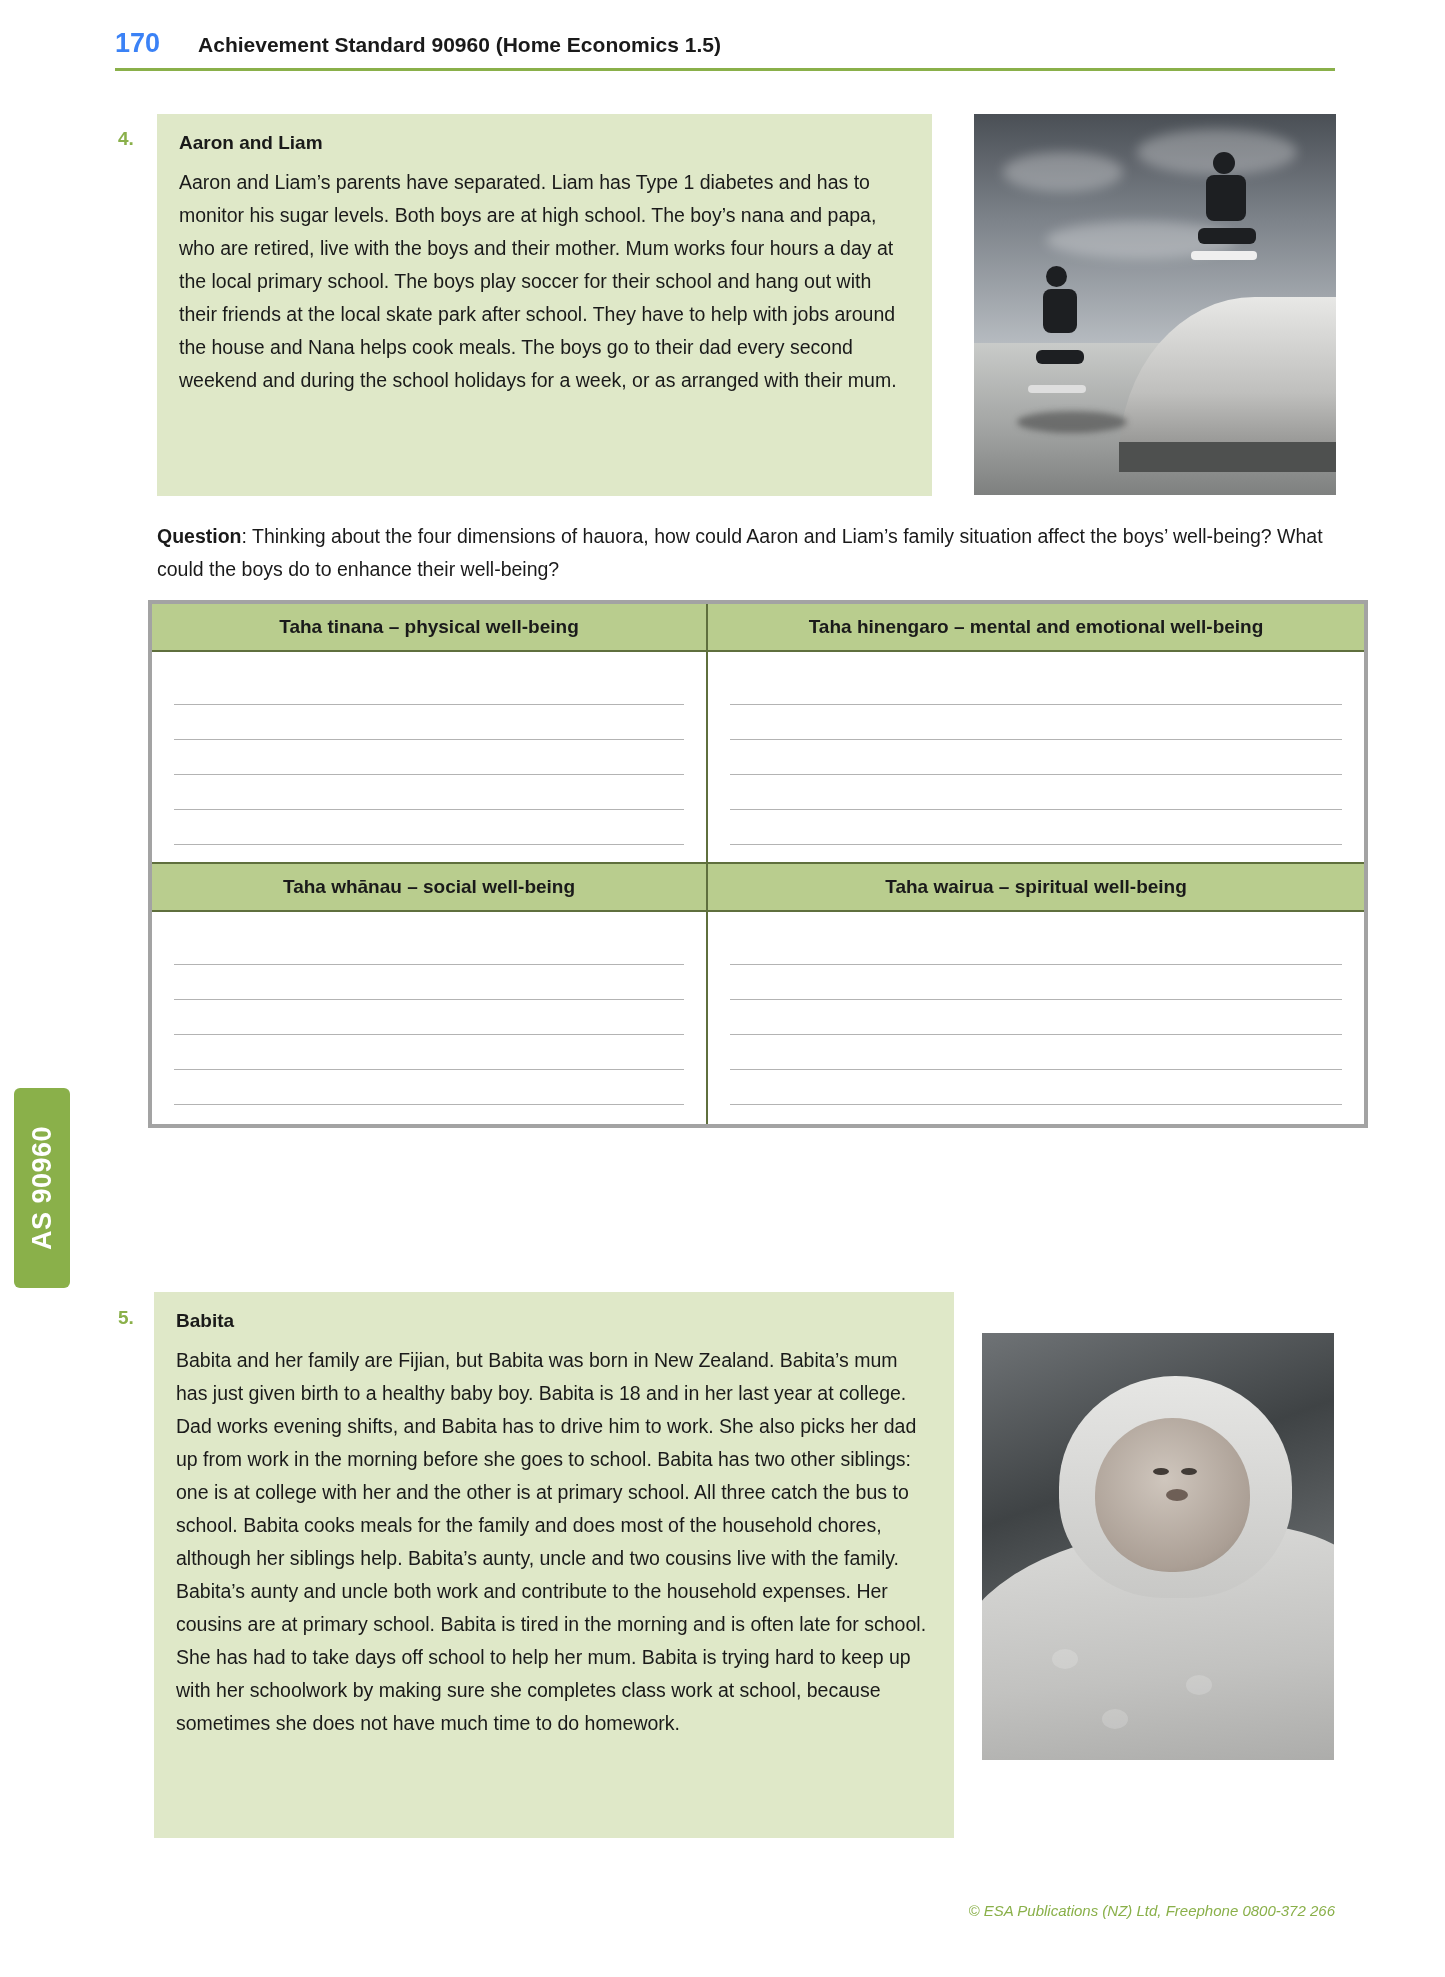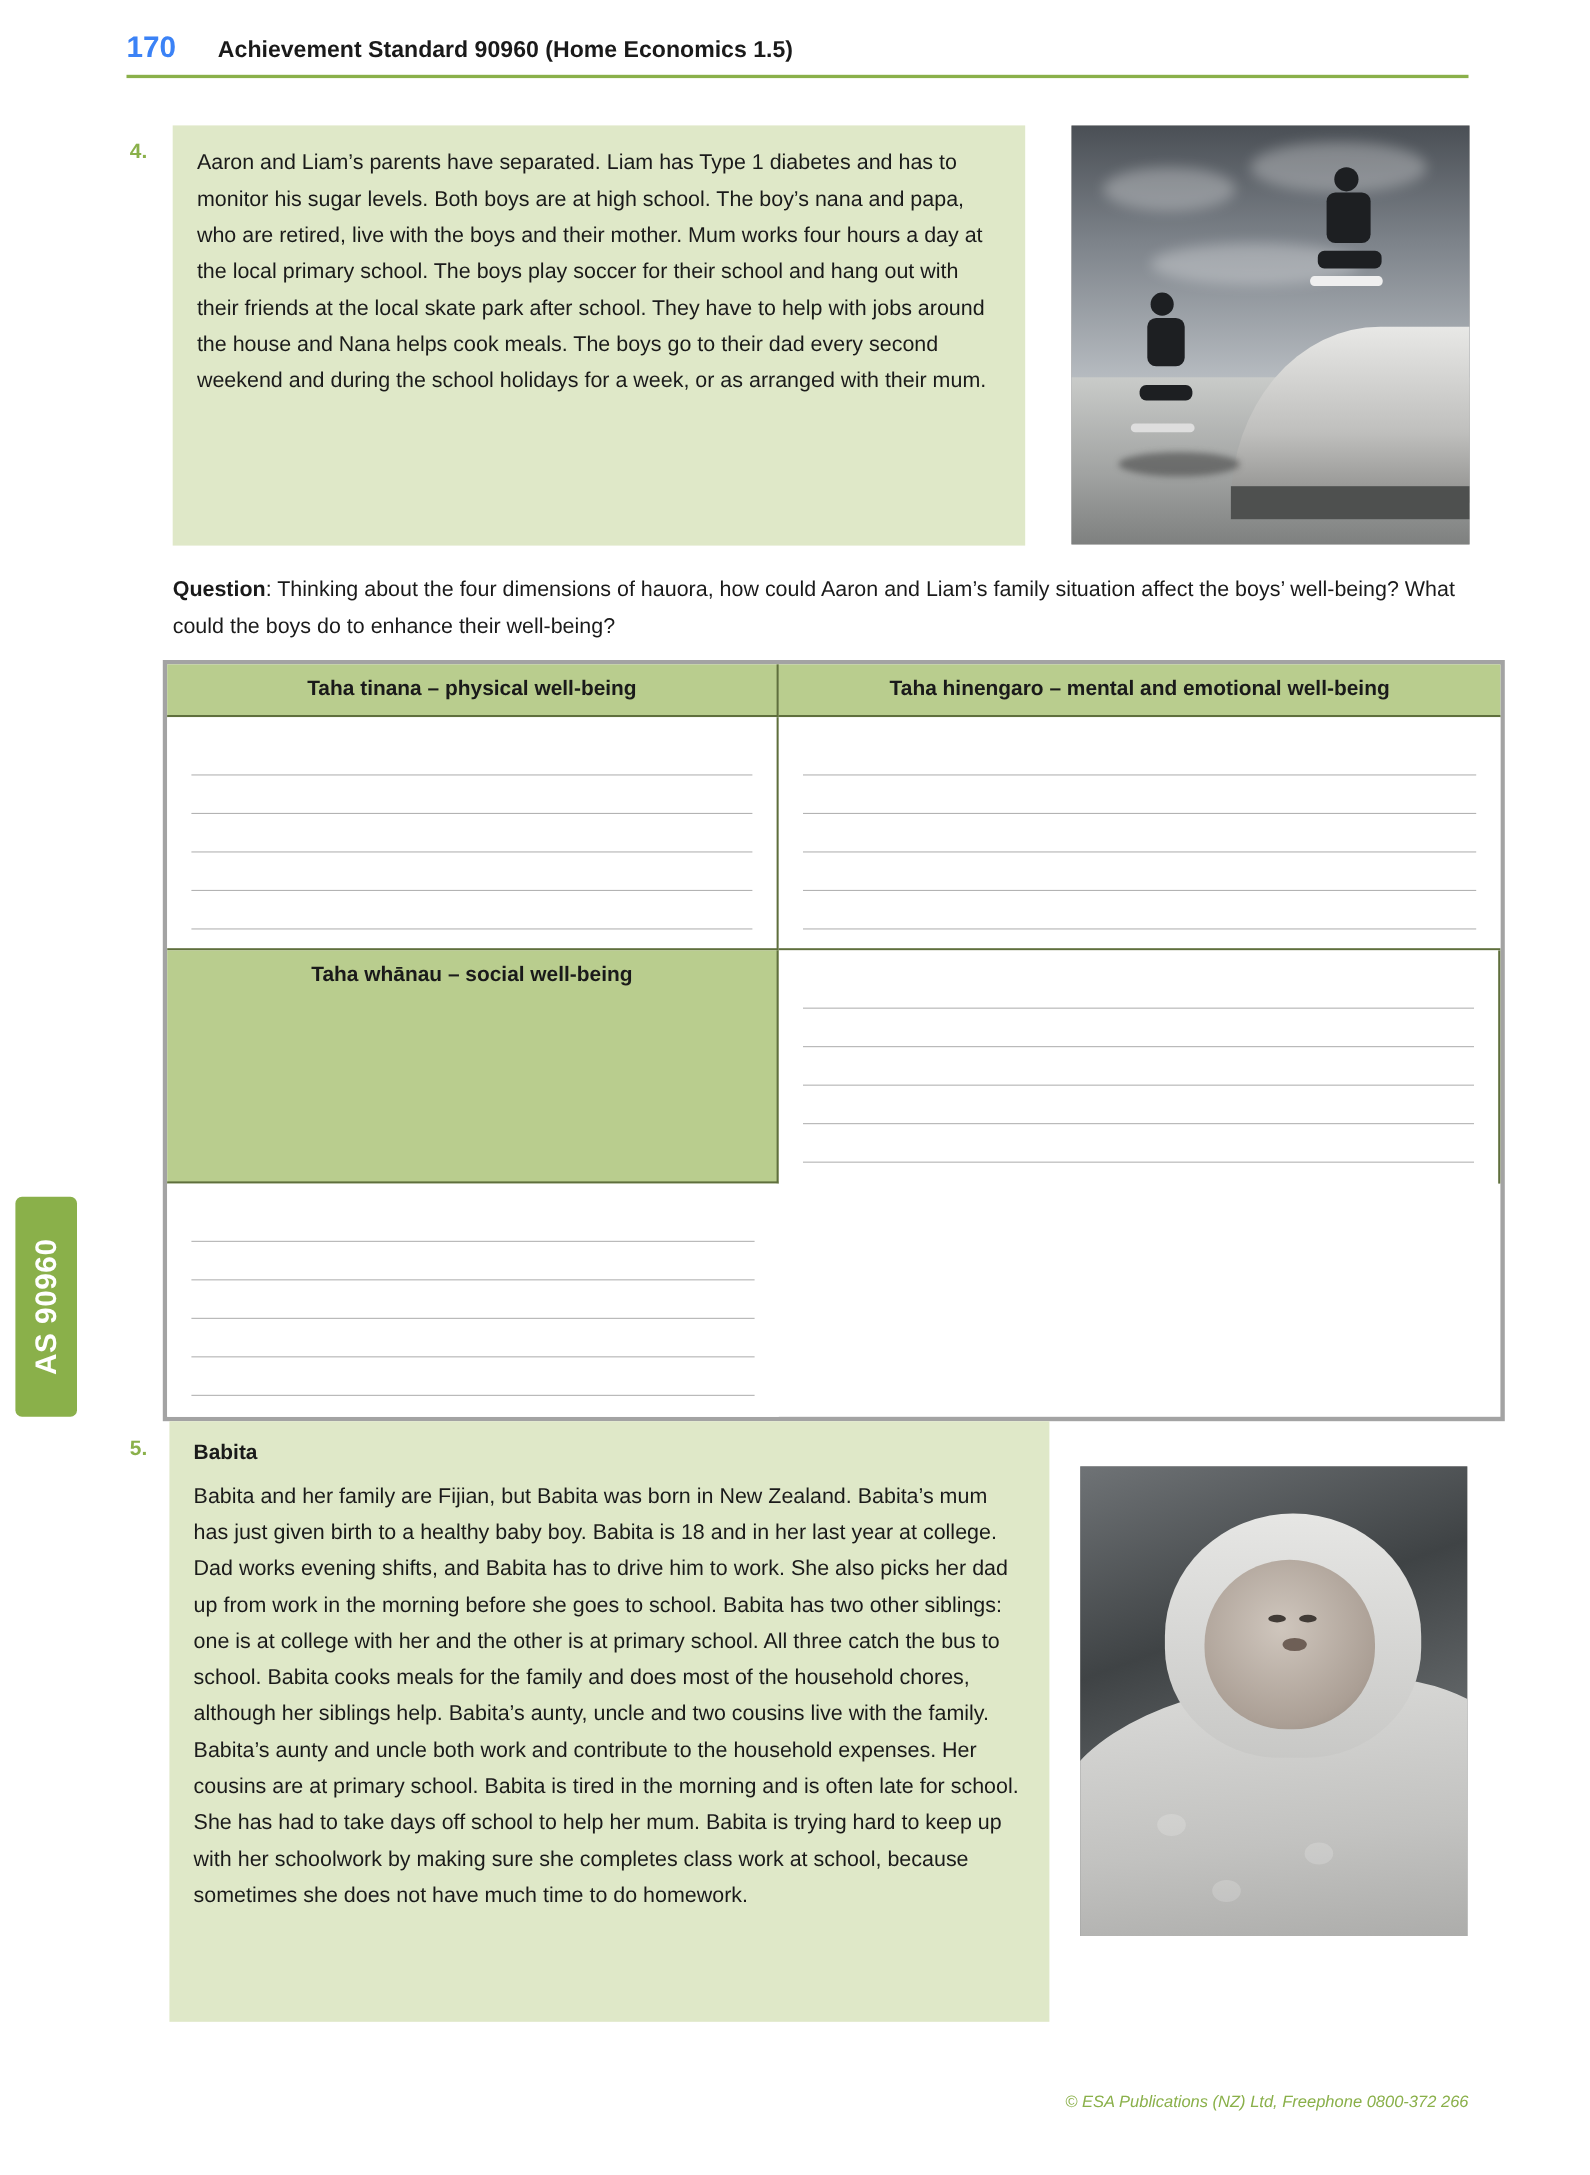--- a/index.html
+++ b/index.html
@@ -311,20 +311,21 @@
 </div>
 <div class="header-rule"></div>
 
 <div class="side-tab">
   <span>AS 90960</span>
 </div>
 
 <div class="q-number" id="q4-number">4.</div>
 
 <div class="scenario" id="scenario-4">
+  <p class="scenario-title">Aaron and Liam</p>
   <p class="scenario-body">Aaron and Liam’s parents have separated. Liam has Type 1 diabetes and has to monitor his sugar levels. Both boys are at high school. The boy’s nana and papa, who are retired, live with the boys and their mother. Mum works four hours a day at the local primary school. The boys play soccer for their school and hang out with their friends at the local skate park after school. They have to help with jobs around the house and Nana helps cook meals. The boys go to their dad every second weekend and during the school holidays for a week, or as arranged with their mum.</p>
 </div>
 
 <div class="photo" id="photo-skate">
   <div class="sky"></div>
   <div class="cloud" style="left:8%;top:10%;width:120px;height:40px;"></div>
   <div class="cloud" style="left:45%;top:4%;width:160px;height:46px;"></div>
   <div class="cloud" style="left:20%;top:28%;width:190px;height:38px;"></div>
   <div class="ground"></div>
   <div class="ramp"></div>
@@ -357,20 +358,21 @@
   </div>
   <div class="grid-cell">
     <div class="rule-line"></div>
     <div class="rule-line"></div>
     <div class="rule-line"></div>
     <div class="rule-line"></div>
     <div class="rule-line"></div>
   </div>
 
   <div class="grid-head left">Taha whānau – social well-being</div>
+  <div class="grid-head">Taha wairua – spiritual well-being</div>
 
   <div class="grid-cell left last">
     <div class="rule-line"></div>
     <div class="rule-line"></div>
     <div class="rule-line"></div>
     <div class="rule-line"></div>
     <div class="rule-line"></div>
   </div>
   <div class="grid-cell last">
     <div class="rule-line"></div>

